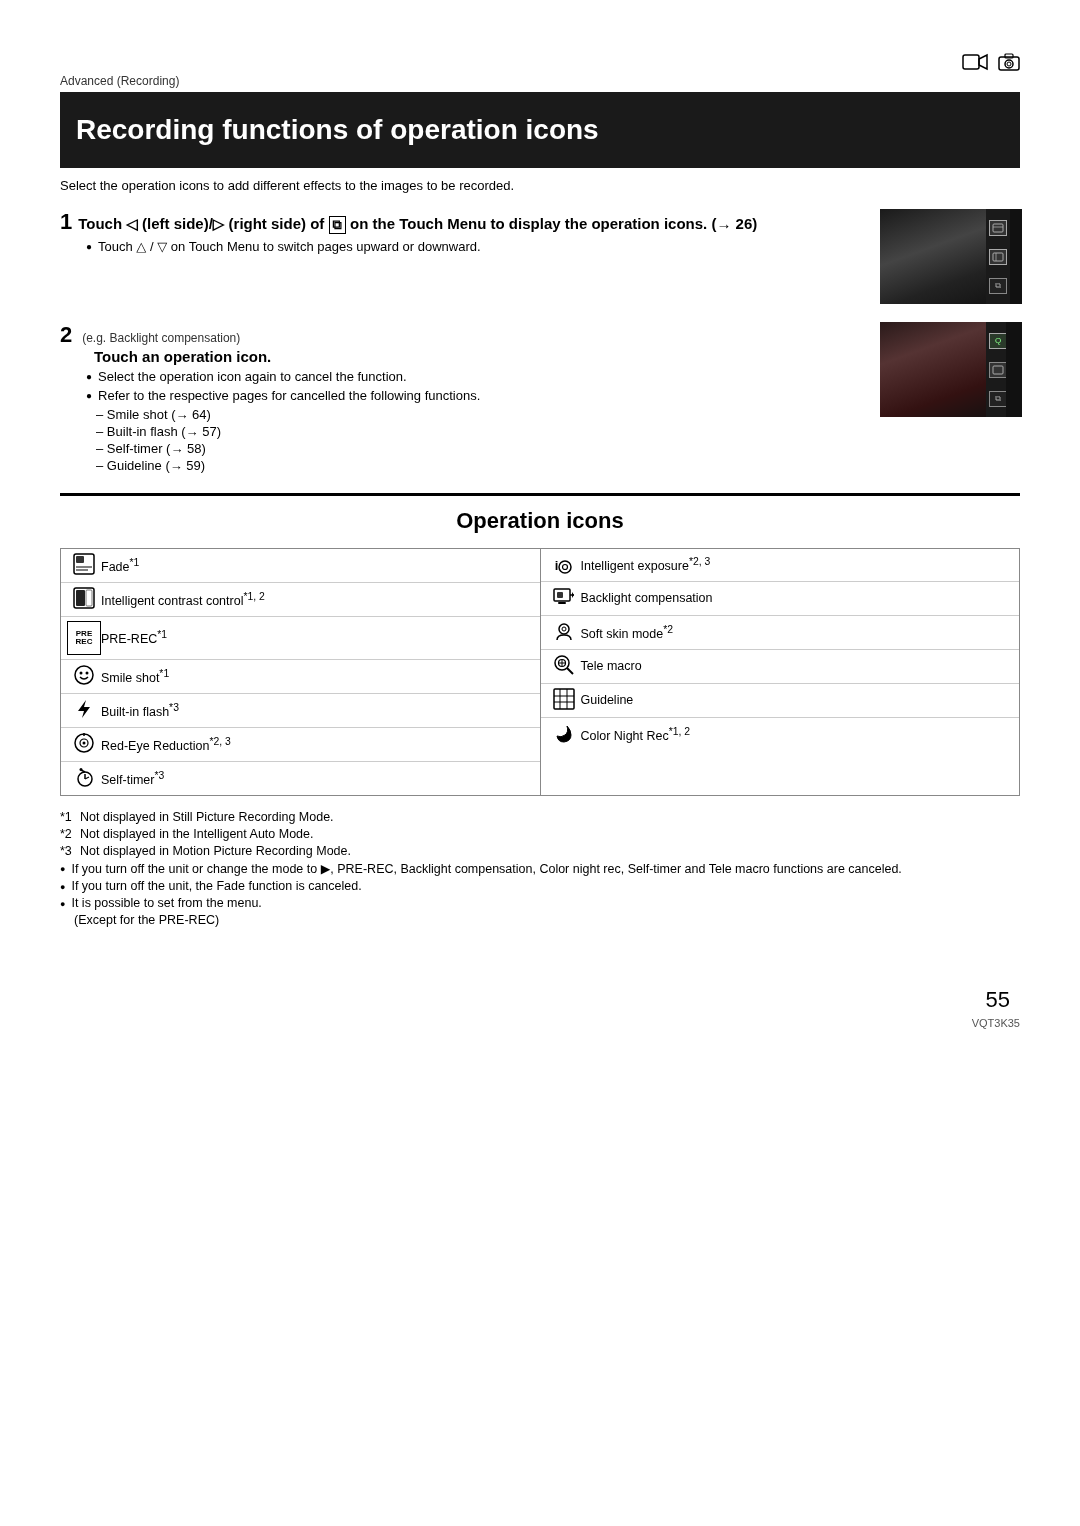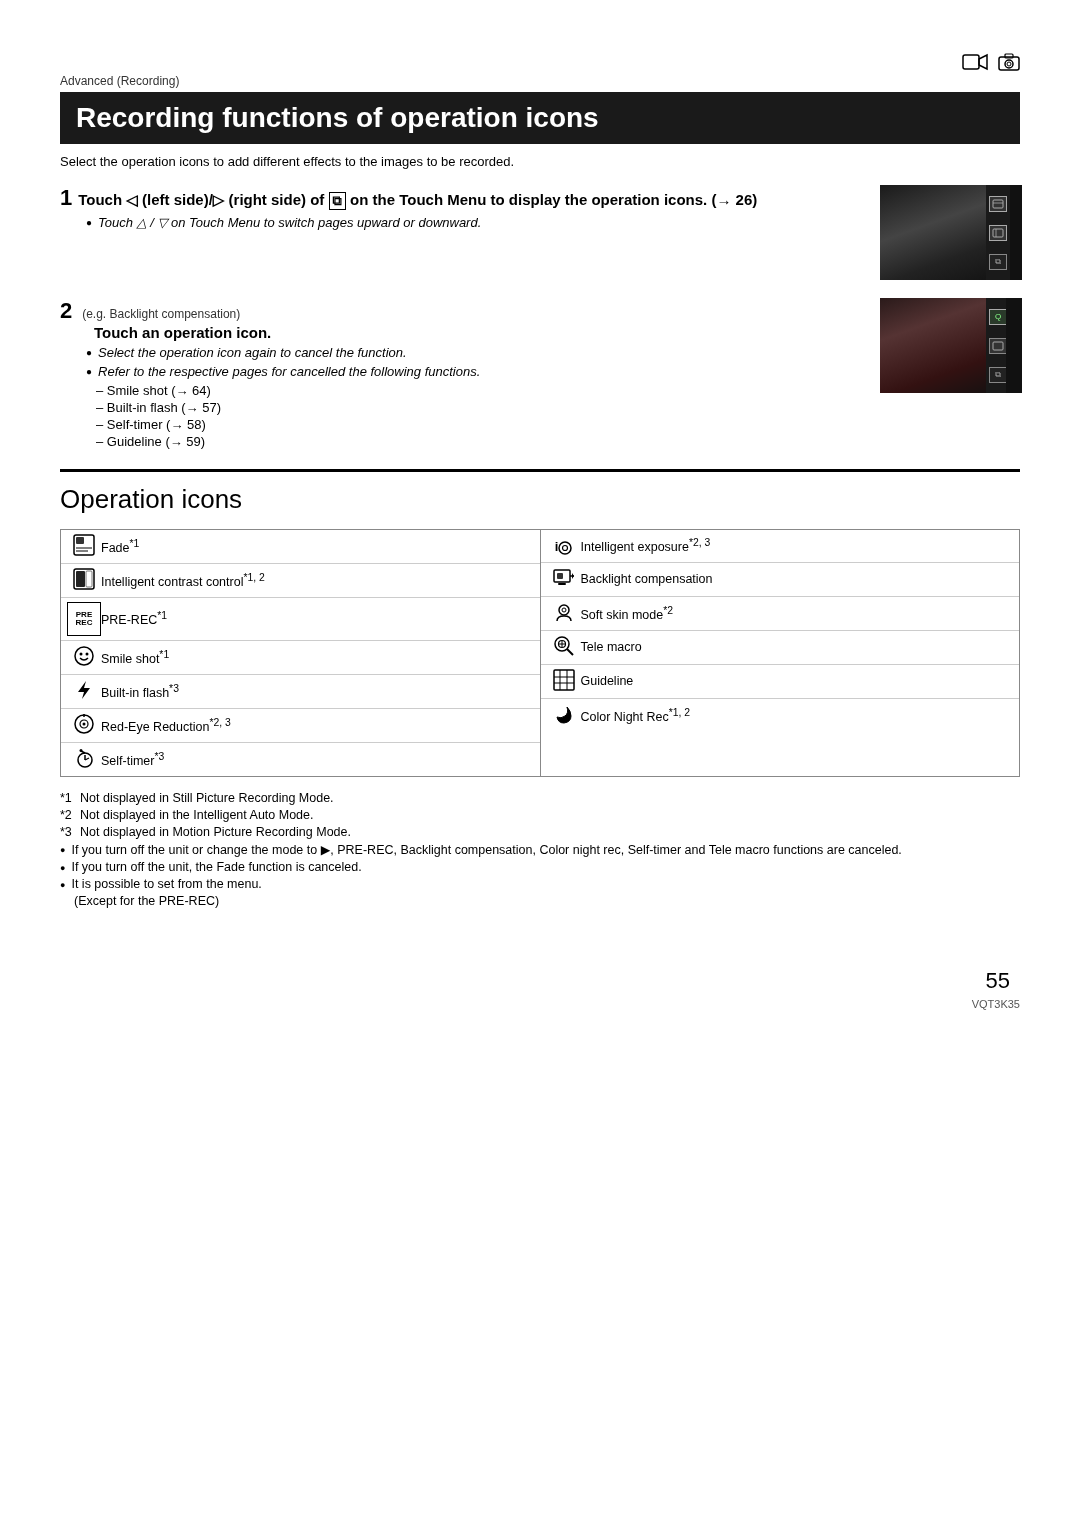--- a/index.html
+++ b/index.html
@@ -30,21 +30,21 @@
     .top-icons {
       display: flex;
       gap: 10px;
       font-size: 18px;
     }
     .page-title-bar {
       background: #1a1a1a;
       color: #fff;
       font-size: 28px;
       font-weight: bold;
-      padding: 10px 16px;
+      padding: 22px 16px;
       margin-bottom: 10px;
     }
     .subtitle {
       font-size: 13px;
       margin-bottom: 16px;
     }
     .section-step {
       display: flex;
       justify-content: space-between;
       margin-bottom: 18px;
@@ -62,21 +62,20 @@
       font-size: 15px;
       font-weight: bold;
       display: inline;
     }
     .bullet-item {
       font-size: 13px;
       margin-left: 26px;
       margin-top: 4px;
       display: flex;
       align-items: flex-start;
-      font-style: italic;
     }
     .bullet-item::before {
       content: "●";
       margin-right: 6px;
       font-size: 10px;
       margin-top: 2px;
     }
     .step-image {
       width: 140px;
       flex-shrink: 0;
@@ -106,23 +105,24 @@
       margin-top: 2px;
     }
     .dash-item::before {
       content: "– ";
     }
     .section-divider {
       border-top: 3px solid #000;
       margin: 20px 0 12px 0;
     }
     .section-heading {
-      font-size: 26px;
-      font-weight: normal;
+      font-size: 22px;
+      font-weight: bold;
       margin-bottom: 14px;
+      text-align: center;
     }
     .notes-section {
       margin-top: 10px;
     }
     .note-item {
       font-size: 12.5px;
       margin-bottom: 3px;
       display: flex;
     }
     .note-star {

